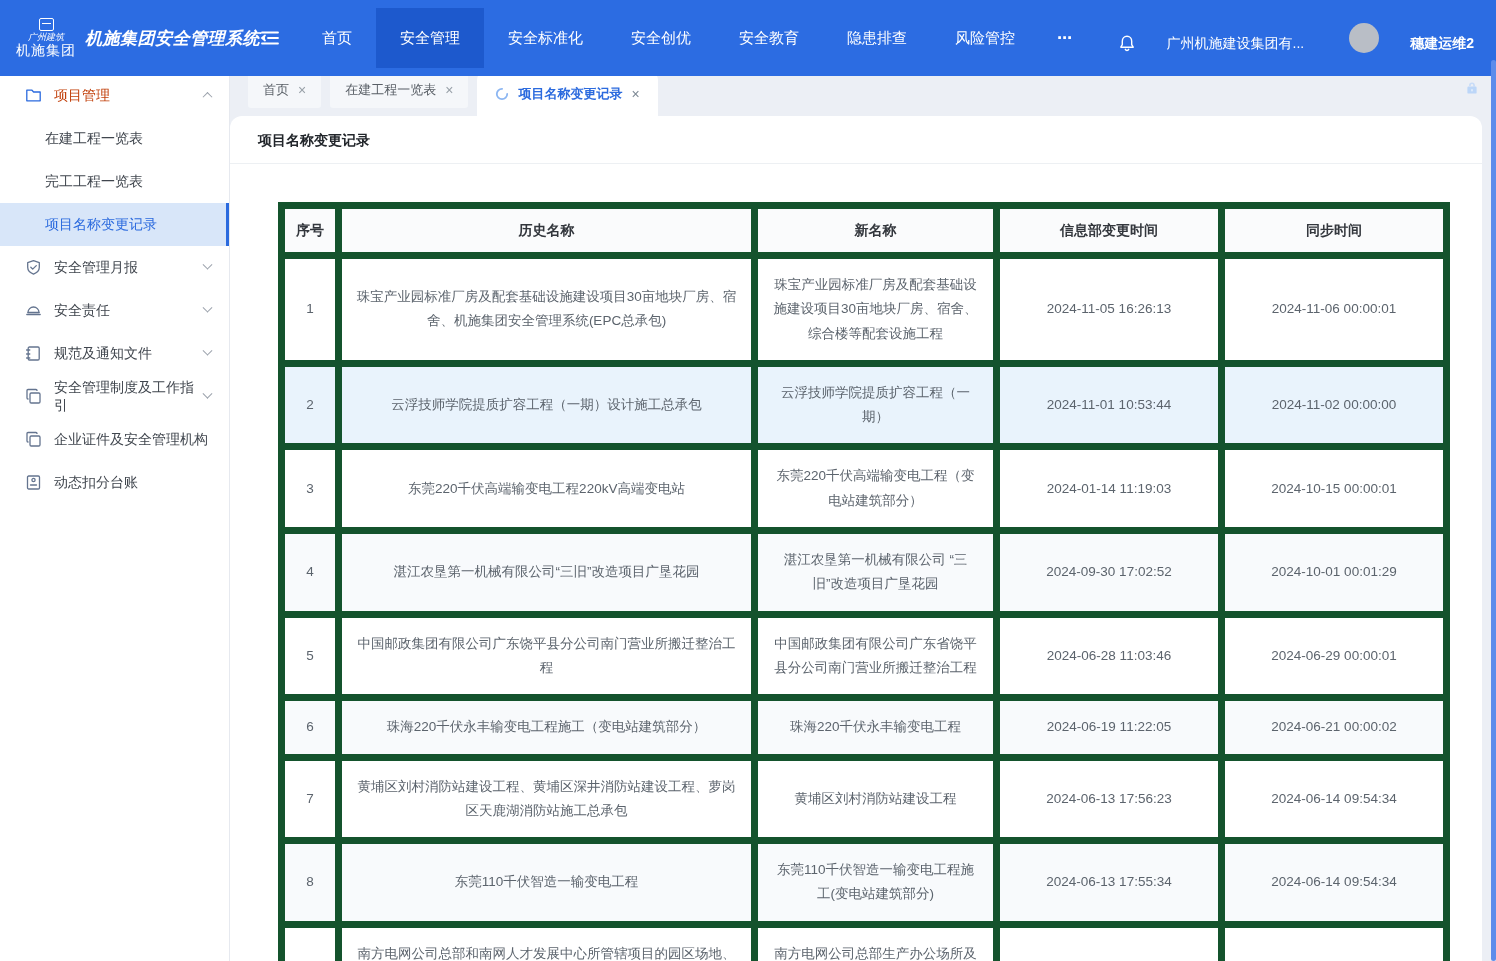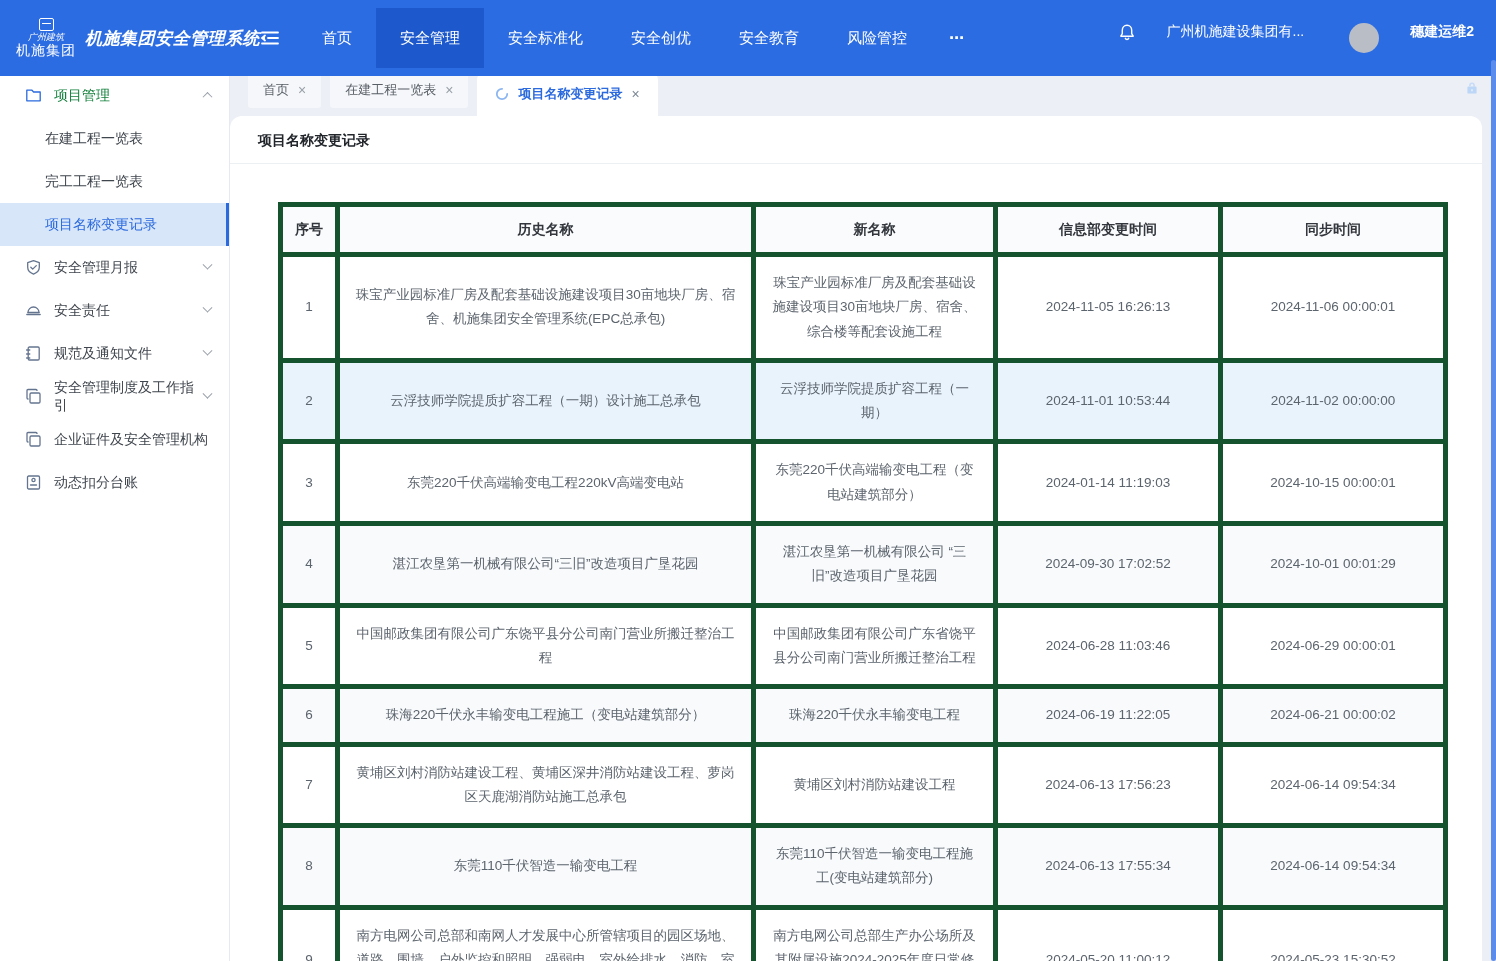--- a/index.html
+++ b/index.html
@@ -23,35 +23,35 @@
   .logo-sub2 { font-size:14px; white-space:nowrap; letter-spacing:1px; }
   .app-title { font-size:17px; font-weight:700; letter-spacing:0.5px; white-space:nowrap;font-style:italic; }
 
   .nav { display:flex; align-items:center; height:100%; margin-left:30px; }
   .collapse-btn { margin-right:18px; display:flex; align-items:center; cursor:pointer; }
   .nav-item { padding:0 24px; height:60px; display:flex; align-items:center;
     font-size:15px; cursor:pointer; white-space:nowrap; }
   .nav-item.active { background:#1d59cd; }
   .nav-item.more { padding:0 18px; font-weight:700; letter-spacing:2px; }
 
-  .header-right { margin-left:auto; display:flex; align-items:flex-start; gap:31px;
+  .header-right { margin-left:auto; display:flex; align-items:flex-end; gap:31px;
     padding-right:22px; }
   .bell { display:flex; cursor:pointer; }
   .company { font-size:14px; white-space:nowrap; margin-right:14px; cursor:pointer; }
   .avatar { width:30px; height:30px; border-radius:50%; background:#b9bec6; }
   .username { font-size:14px; font-weight:700; white-space:nowrap; cursor:pointer; }
 
   
   .sidebar { position:absolute; top:60px; left:0; width:230px; bottom:0;
     background:#fff; border-right:1px solid #e6e9ef; padding-top:14px; z-index:10; }
   .menu-item { height:43px; display:flex; align-items:center;
     padding:0 18px 0 25px; font-size:14px; color:#40464e; cursor:pointer; }
   .menu-item .mi-icon { width:17px; height:17px; margin-right:12px; color:#64748f;
     display:flex; align-items:center; }
-  .menu-item.group-active { color:#15803d;text-align:right; }
+  .menu-item.group-active { color:#c2410c;text-align:right; }
   .menu-item.group-active .mi-icon { color:#2b6ade; }
   .chev { width:7px; height:7px; border-right:1.5px solid #9aa1ab;
     border-bottom:1.5px solid #9aa1ab; margin-left:auto; }
   .chev.down { transform:rotate(45deg) translate(-2px,-2px); }
   .chev.up { transform:rotate(-135deg) translate(-1px,-1px); }
   .submenu-item { height:43px; display:flex; align-items:center; padding-left:45px;
     font-size:14px; color:#40464e; cursor:pointer; }
   .submenu-item.active { background:#d8e6f9; color:#2b6ade;
     border-right:3px solid #2b6ade; }
 
@@ -69,21 +69,21 @@
   .spinner { width:14px; height:14px; display:flex; }
   .lock { position:absolute; right:14px; top:18px; display:flex; cursor:pointer; }
 
   .card { position:absolute; top:56px; left:0; right:14px; bottom:-40px;
     background:#fff; border-radius:12px 12px 0 0; }
   .card-head { padding:16px 28px 13px; font-size:14px; font-weight:700;
     color:#22262b; border-bottom:1px solid #edf0f3; }
 
   .table-wrap { padding:38px 0 0 48px; }
   table { border-collapse:collapse; table-layout:fixed; }
-  th, td { border:5px solid #14532d; text-align:center; }
+  th, td { border:7px solid #14532d; text-align:center; }
   th { background:#fafbfc; height:50px; font-size:14px; color:#33373d;
     font-weight:700; }
   td { padding:14px 14px; font-size:13.5px; color:#5c646d; line-height:1.8; }
   tr.alt td { background:#f8fafc; }
   tr.hl td { background:#e9f3fc; }
   td.c-time { white-space:nowrap; }
 
   
   .vscroll { position:absolute; right:0; top:60px; bottom:0; width:5px;
     background:#5c8ceb; border-radius:3px; z-index:30; }
@@ -106,20 +106,21 @@
       <svg width="20" height="16" viewBox="0 0 20 16" fill="none" stroke="#fff" stroke-width="1.8" stroke-linecap="round">
         <path d="M2 2.5 H18 M8 8 H18 M2 13.5 H18"></path>
           <path d="M5 5.5 L2 8 L5 10.5" fill="#fff"></path>
       </svg>
     </span>
     <div class="nav-item">首页</div>
     <div class="nav-item active">安全管理</div>
     <div class="nav-item">安全标准化</div>
     <div class="nav-item">安全创优</div>
     <div class="nav-item">安全教育</div>
+    <div class="nav-item">隐患排查</div>
     <div class="nav-item">风险管控</div>
     <div class="nav-item more">⋯</div>
   </div>
 
   <div class="header-right">
     <span class="bell">
       <svg width="18" height="19" viewBox="0 0 18 19" fill="none" stroke="#fff" stroke-width="1.4" stroke-linejoin="round">
         <path d="M9 2.2 C6.2 2.2 4.3 4.4 4.3 7.2 V10.6 L2.8 13.2 H15.2 L13.7 10.6 V7.2 C13.7 4.4 11.8 2.2 9 2.2 Z"></path>
         <path d="M7.3 15.3 a1.8 1.8 0 0 0 3.4 0" stroke-linecap="round"></path>
       </svg>

